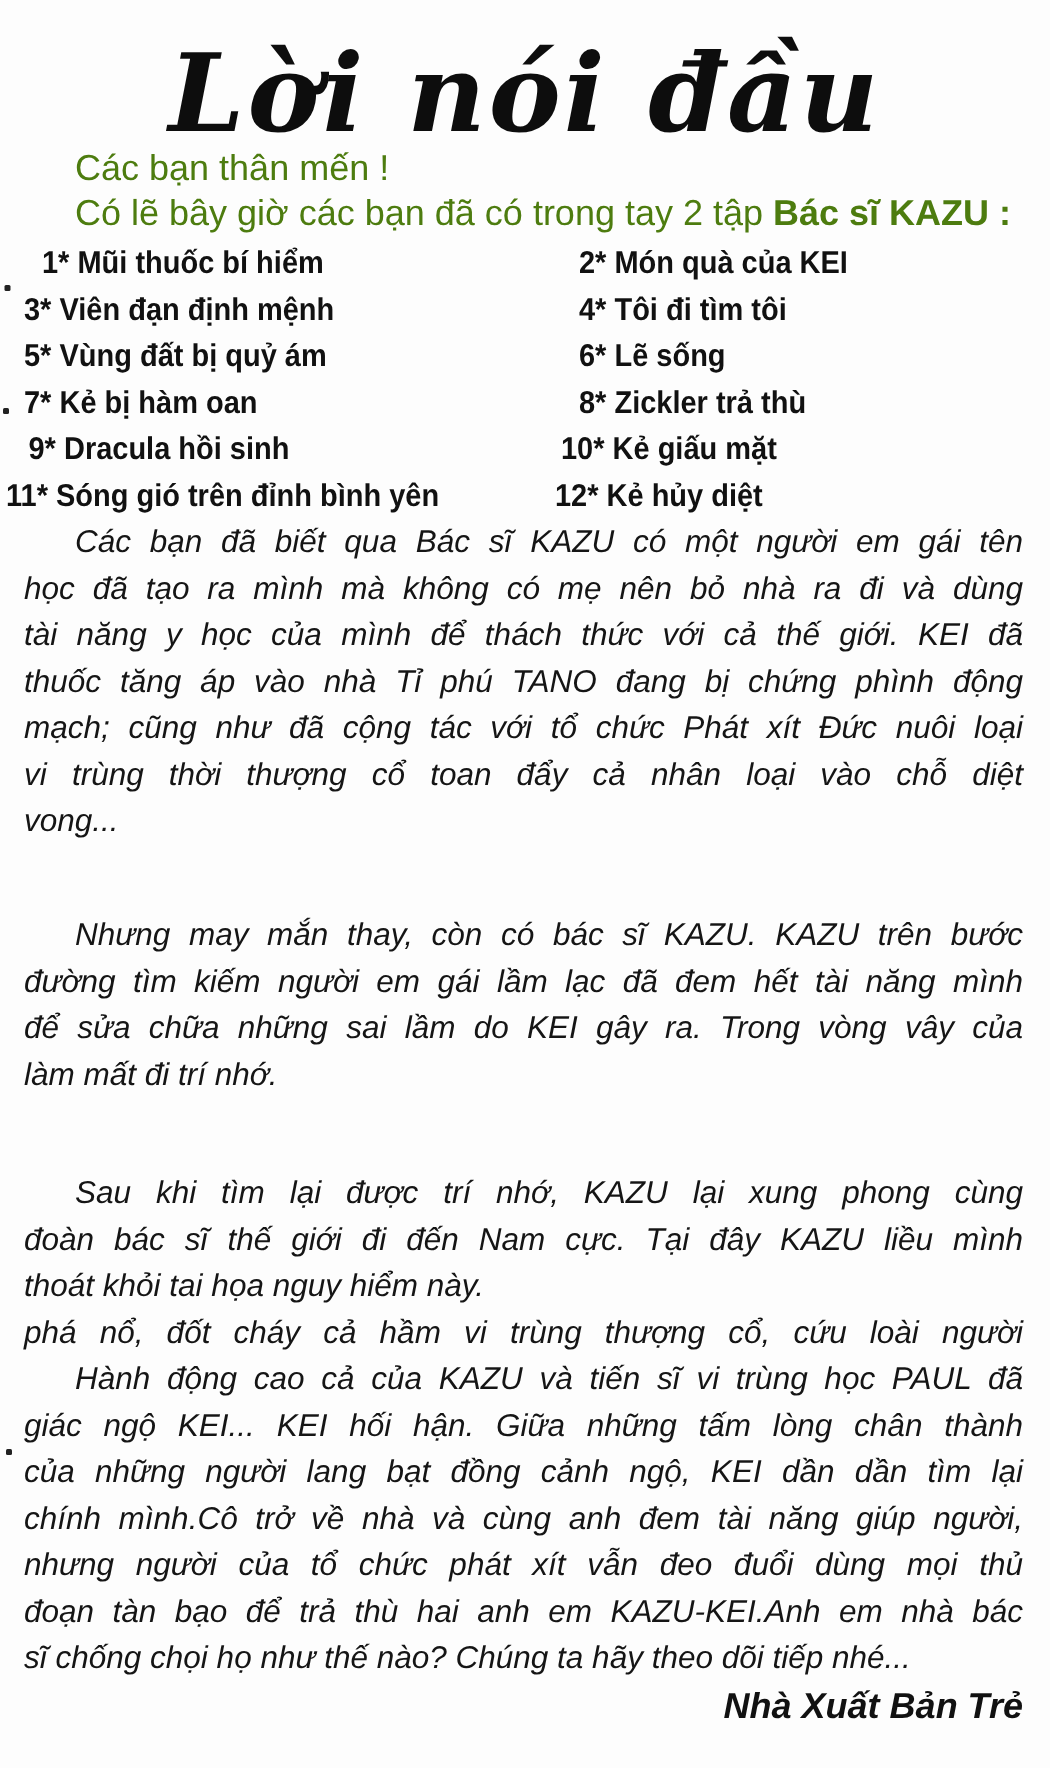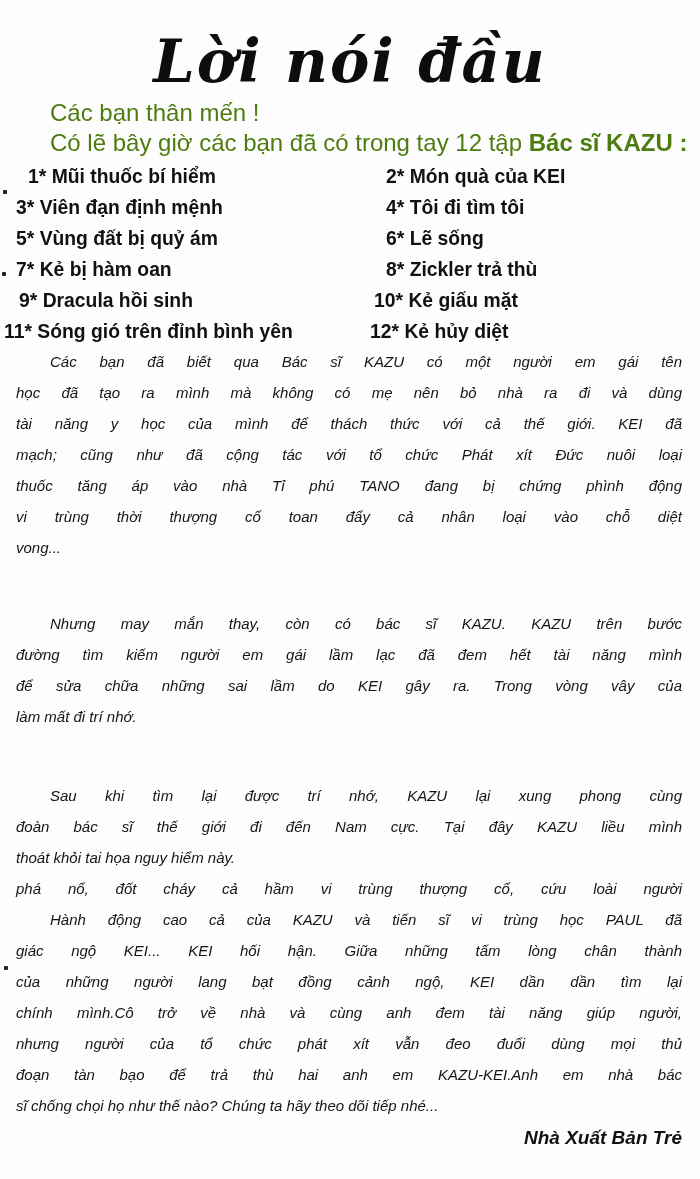--- a/index.html
+++ b/index.html
@@ -23,21 +23,21 @@
     }
     .title {
       position: absolute;
       left: 0;
       top: 30px;
       width: 700px;
       text-align: center;
       font-family: "DejaVu Serif", serif;
       font-style: italic;
       font-weight: bold;
-      font-size: 59px;
+      font-size: 72px;
       line-height: 64px;
       letter-spacing: 2px;
       color: #0d0d0d;
     }
     .line {
       position: absolute;
       font-family: "Liberation Sans", sans-serif;
       font-size: 24px;
       line-height: 30px;
       white-space: nowrap;
@@ -58,84 +58,84 @@
       transform: scaleX(0.92);
       transform-origin: left center;
     }
 
     .para {
       position: absolute;
       left: 16px;
       width: 666px;
       font-family: "Liberation Sans", sans-serif;
       font-style: italic;
-      font-size: 15px;
+      font-size: 21px;
       line-height: 31px;
       color: #151515;
     }
     .para .l {
       display: block;
       white-space: nowrap;
       text-align: justify;
       text-align-last: justify;
       height: 31px;
     }
     .para .l.last { text-align-last: left; }
     .para .l.indent { padding-left: 34px; }
 
     .signature {
       position: absolute;
       right: 18px;
       top: 1123px;
       font-family: "Liberation Sans", sans-serif;
       font-style: italic;
       font-weight: bold;
-      font-size: 19px;
+      font-size: 24px;
       line-height: 30px;
       color: #111;
     }
     .mark {
       position: absolute;
       width: 4px; height: 4px;
       background: #222;
       border-radius: 1px;
     }
   </style>
 </head>
 <body>
 
 <div class="page">
 
   <h1 class="title" style="margin:0;">Lời nói đầu</h1>
 
   <div class="line greeting">Các bạn thân mến !</div>
 
-  <div class="line intro"><span>Có lẽ bây giờ các bạn đã có trong tay 12 tập </span><b>Bác sĩ KAZU :</b></div>
+  <div class="line intro"><span>Có lẽ bây giờ các bạn đã có trong tay 2 tập </span><b>Bác sĩ KAZU :</b></div>
 
   <div>
     <div class="vol" style="left:28px; top:161px;">1* Mũi thuốc bí hiểm</div>
     <div class="vol" style="left:386px; top:161px;">2* Món quà của KEI</div>
     <div class="vol" style="left:16px; top:192px;">3* Viên đạn định mệnh</div>
     <div class="vol" style="left:386px; top:192px;">4* Tôi đi tìm tôi</div>
     <div class="vol" style="left:16px; top:223px;">5* Vùng đất bị quỷ ám</div>
     <div class="vol" style="left:386px; top:223px;">6* Lẽ sống</div>
     <div class="vol" style="left:16px; top:254px;">7* Kẻ bị hàm oan</div>
     <div class="vol" style="left:386px; top:254px;">8* Zickler trả thù</div>
     <div class="vol" style="left:19px; top:285px;">9* Dracula hồi sinh</div>
     <div class="vol" style="left:374px; top:285px;">10* Kẻ giấu mặt</div>
     <div class="vol" style="left:4px; top:316px;">11* Sóng gió trên đỉnh bình yên</div>
     <div class="vol" style="left:370px; top:316px;">12* Kẻ hủy diệt</div>
   </div>
 
   <div class="para" style="top:346px;">
     <span class="l indent">Các bạn đã biết qua Bác sĩ KAZU có một  người em gái tên</span>
     <span class="l">học đã tạo ra mình mà không có mẹ nên bỏ nhà ra đi  và  dùng</span>
     <span class="l">tài năng y học của mình để  thách thức với cả  thế giới. KEI  đã</span>
+    <span class="l">thuốc tăng áp vào nhà Tỉ phú TANO đang bị chứng phình động</span>
     <span class="l">mạch; cũng như đã cộng tác với tổ chức Phát xít  Đức nuôi loại</span>
-    <span class="l">thuốc tăng áp vào nhà Tỉ phú TANO đang bị chứng phình động</span>
     <span class="l">vi  trùng  thời  thượng  cổ  toan  đẩy cả  nhân loại vào chỗ  diệt</span>
     <span class="l last">vong...</span>
   </div>
 
   <div class="para" style="top:608px;">
     <span class="l indent">Nhưng may mắn thay, còn có bác sĩ KAZU. KAZU trên bước</span>
     <span class="l">đường tìm kiếm người em gái lầm lạc đã đem hết tài năng mình</span>
     <span class="l">để  sửa chữa  những sai lầm do KEI gây ra. Trong vòng vây  của</span>
     <span class="l last">làm mất đi trí nhớ.</span>
   </div>

